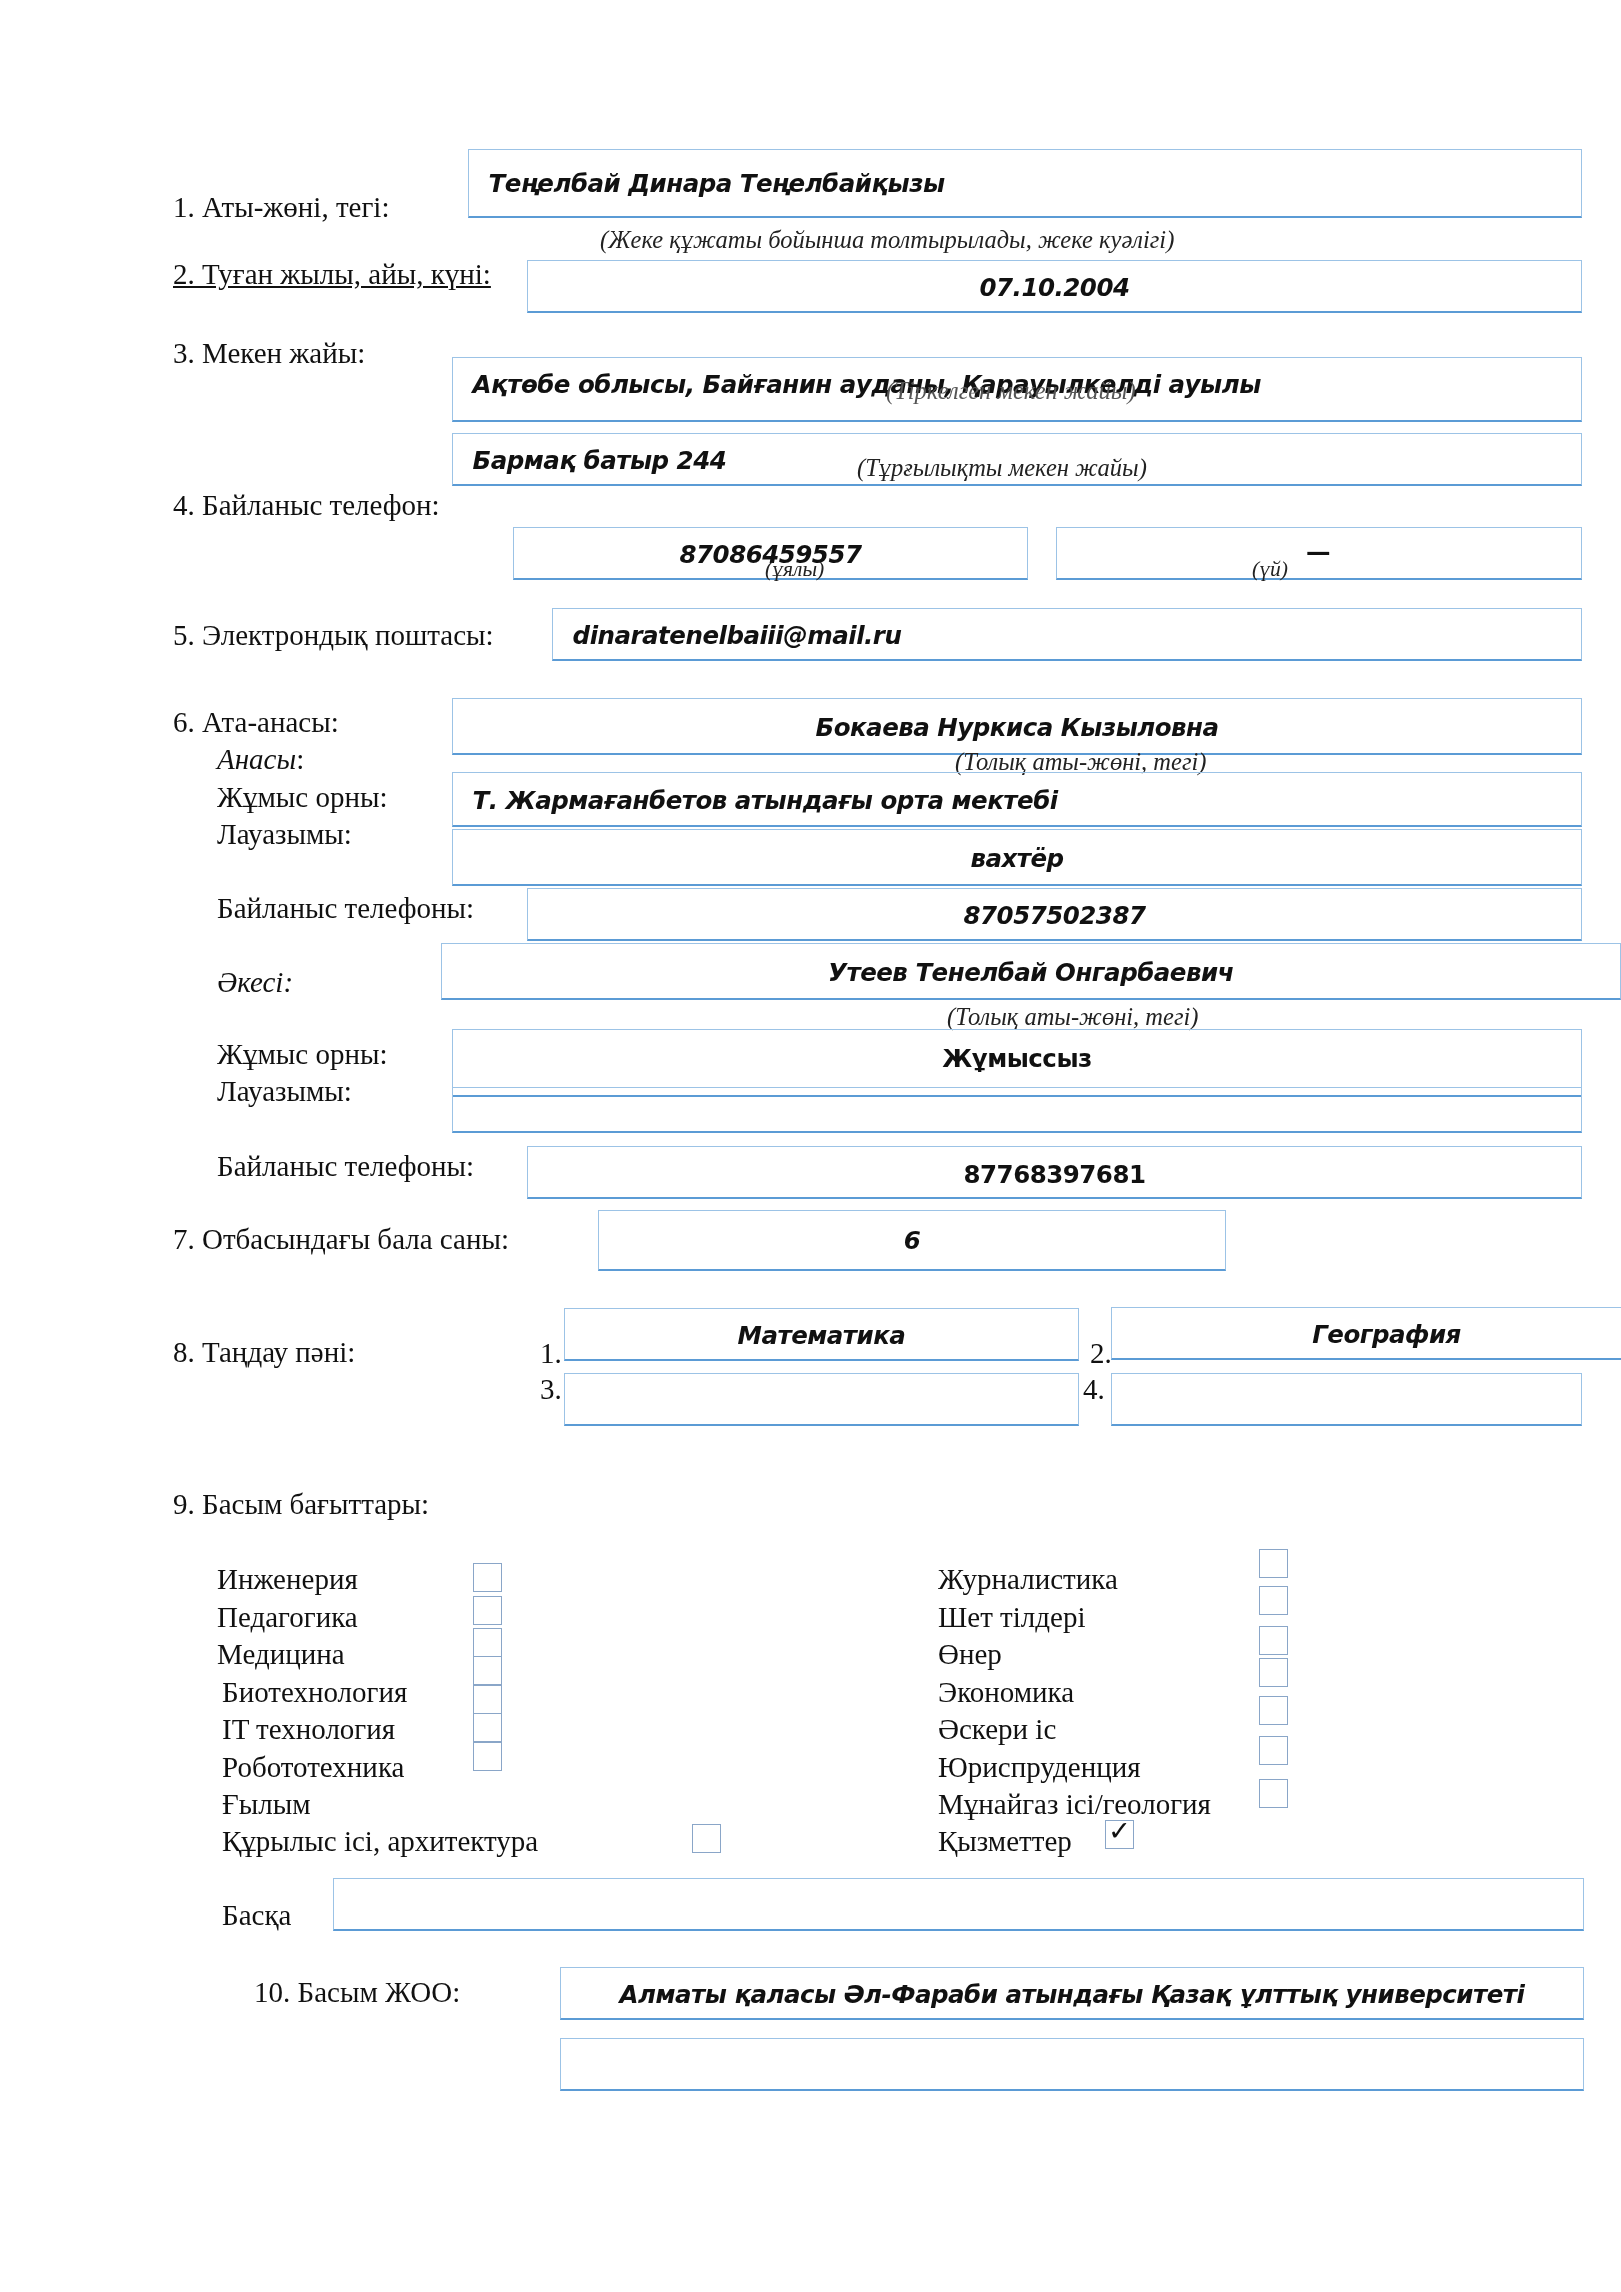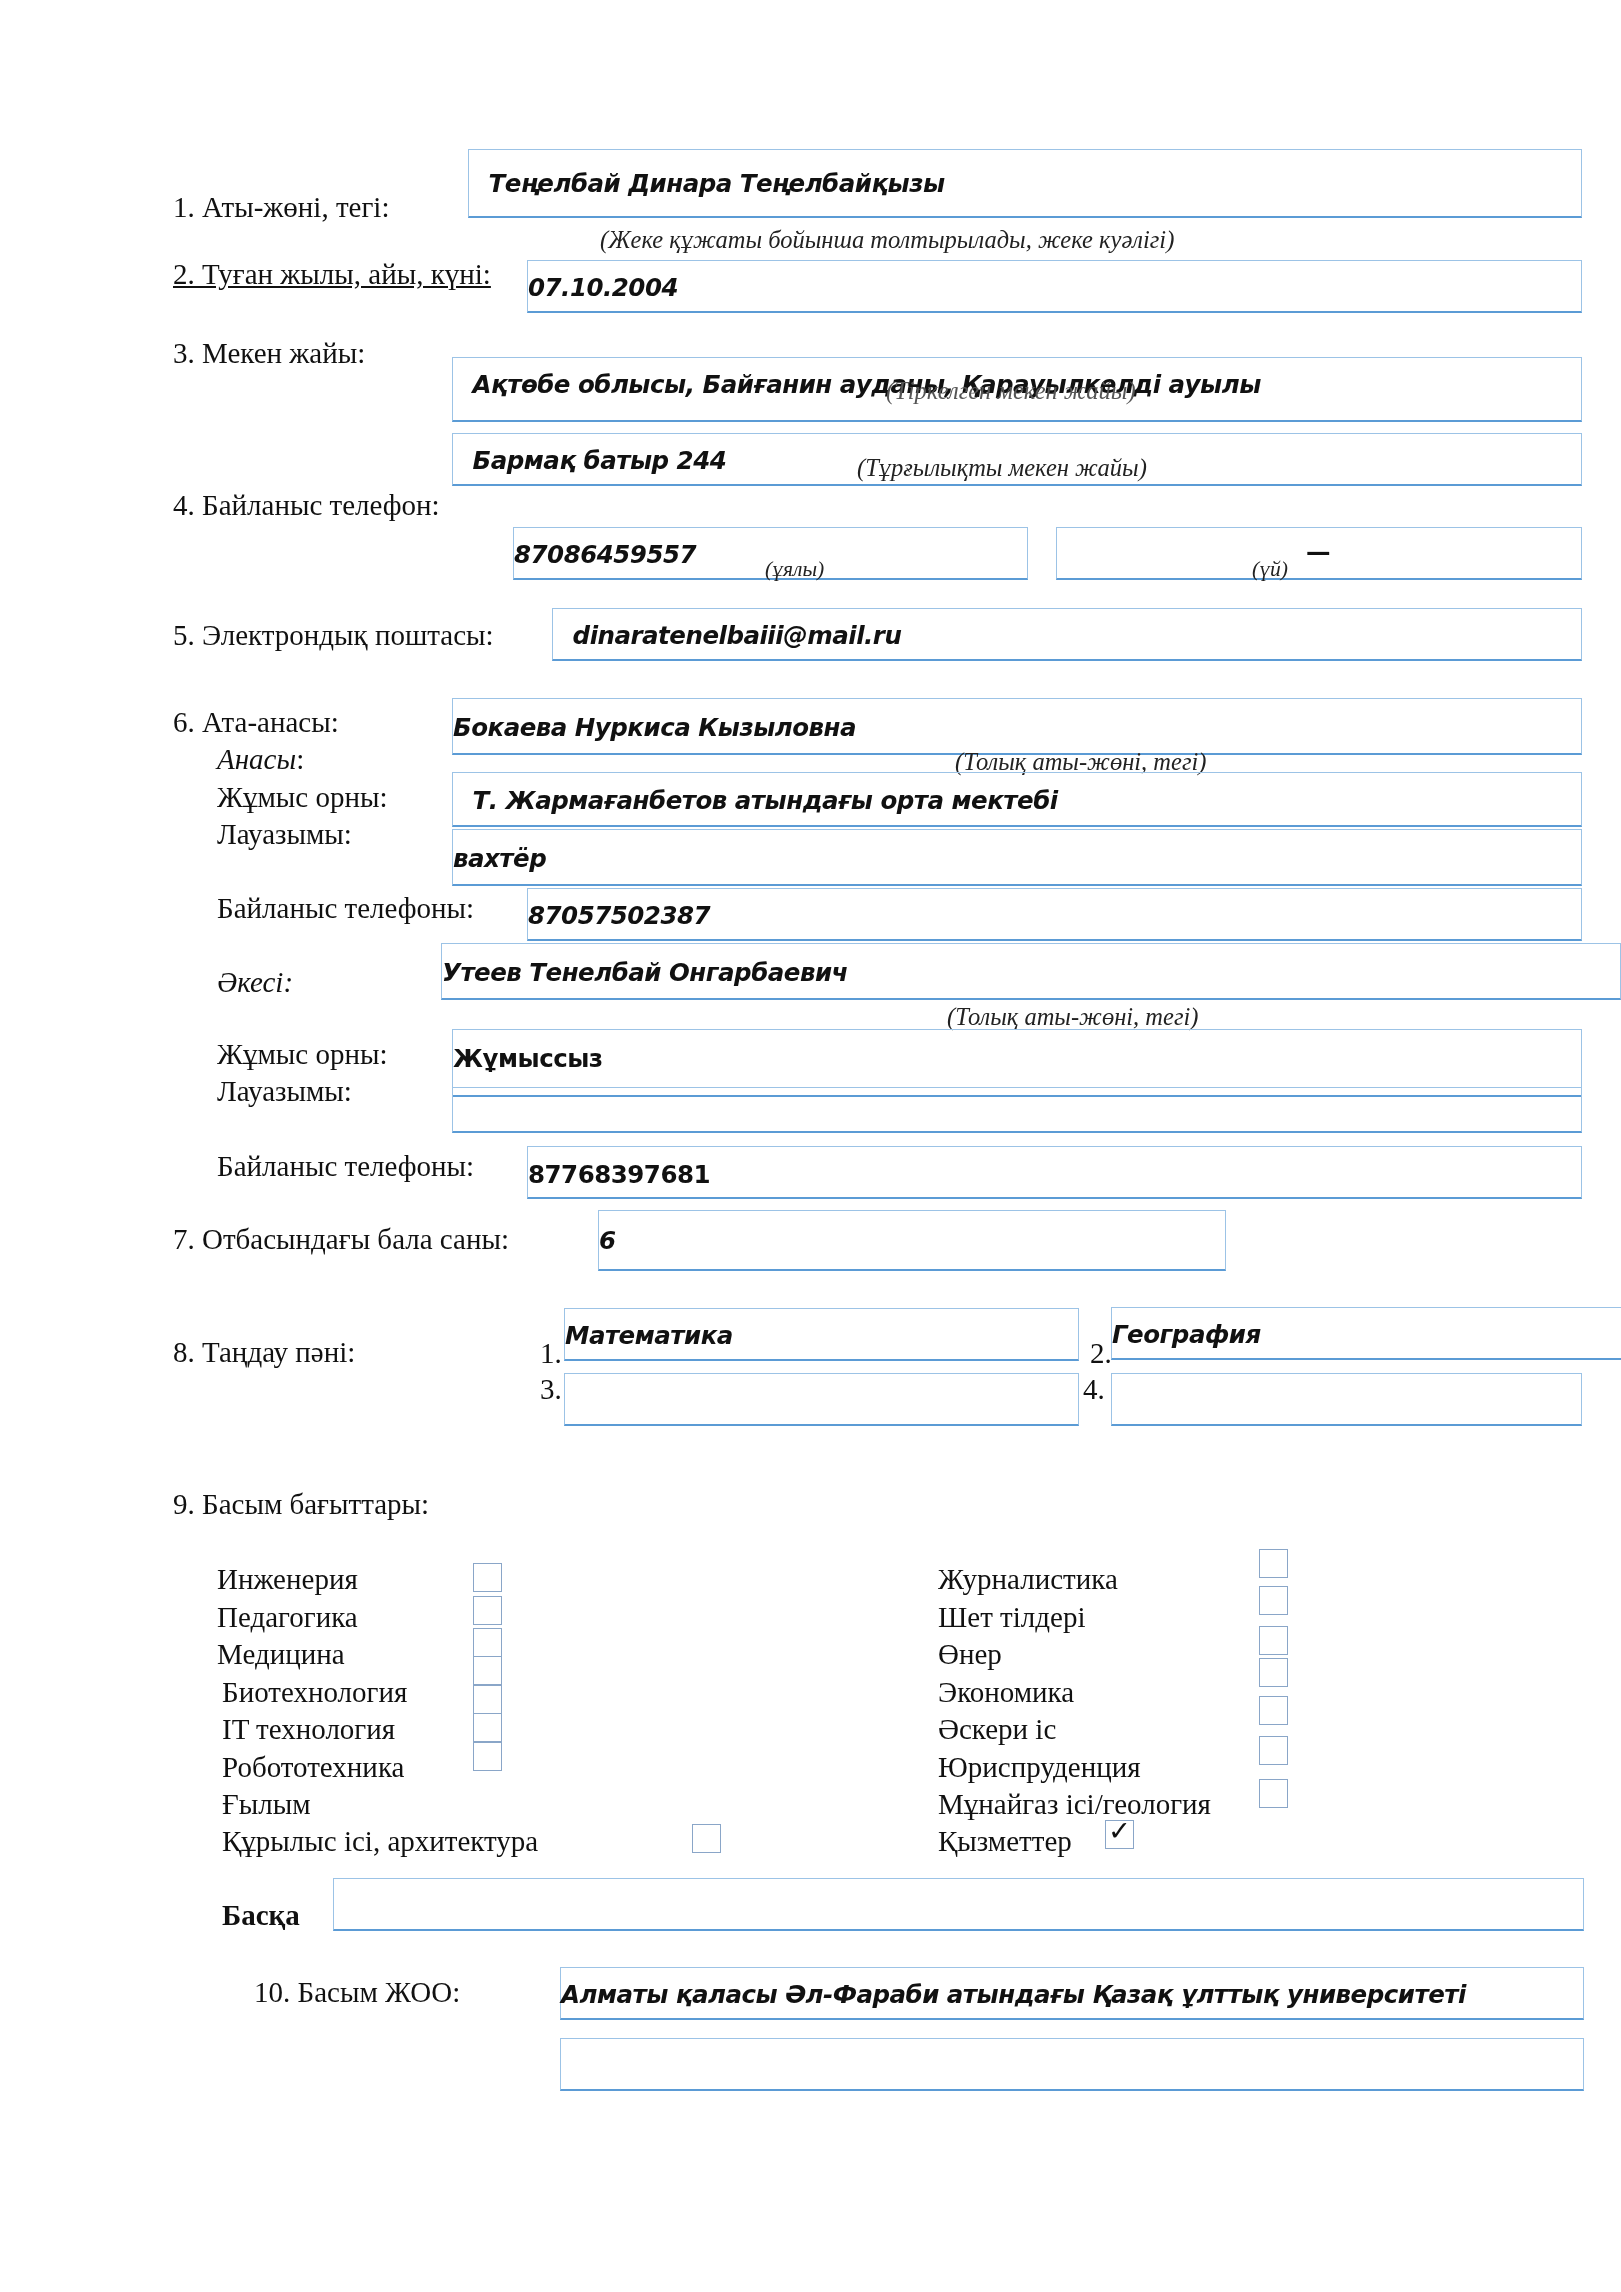--- a/index.html
+++ b/index.html
@@ -33,21 +33,21 @@
     position: absolute;
     font-family: "DejaVu Sans", "Liberation Sans", sans-serif;
     font-style: italic;
     font-weight: bold;
     font-size: 24.5px;
     color: #111;
     white-space: nowrap;
     line-height: 1;
     letter-spacing: -0.5px;
   }
-  .val.center { left: 0; right: 0; text-align: left; }
+  .val.center { left: 0; right: 0; text-align: center; }
   .val.left { left: 19.6px; }
   .cb {
     position: absolute;
     width: 29px; height: 29px;
     box-sizing: border-box;
     border: 1.5px solid #8aa6c8;
     background: #fff;
   }
   .cb .check {
     position: absolute; left: 2px; top: -3.9px;
@@ -155,21 +155,21 @@
 <div class="lbl" style="left:1083px;top:1375px;">4.</div>
 <div class="box" style="left:1111px;top:1373px;width:471px;height:53px;">
   <div class="val center" style="top:14.7px;"></div>
 </div>
 
 <div class="lbl" style="left:173px;top:1490px;">9. Басым бағыттары:</div>
 
 <div id="dir-left"></div>
 <div id="dir-right"></div>
 
-<div class="lbl" style="left:222px;top:1901px;font-weight:bold;">Басқа</div>
+<div class="lbl" style="left:222px;top:1901px;">Басқа</div>
 <div class="box" style="left:333px;top:1878px;width:1251px;height:53px;">
   <div class="val left" style="top:14.7px;"></div>
 </div>
 
 <div class="lbl" style="left:254px;top:1978px;">10. Басым ЖОО:</div>
 <div class="box" style="left:560px;top:1967px;width:1024px;height:53px;">
   <div class="val center" style="top:14.7px;">Алматы қаласы Әл-Фараби атындағы Қазақ ұлттық университеті</div>
 </div>
 <div class="box" style="left:560px;top:2038px;width:1024px;height:53px;">
   <div class="val center" style="top:14.7px;"></div>

